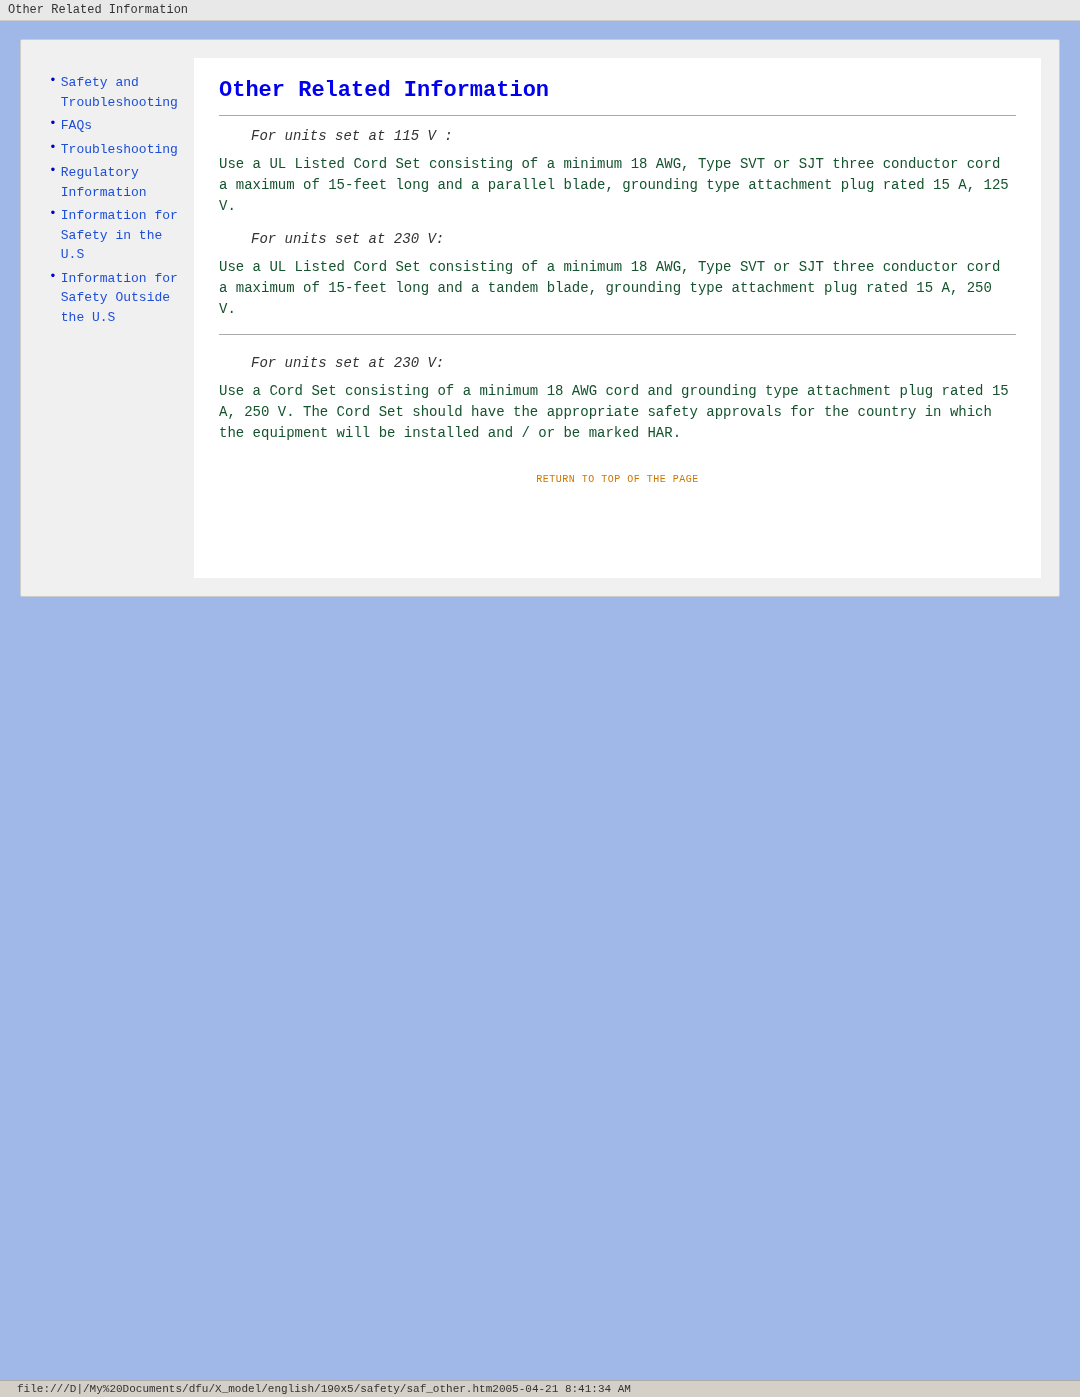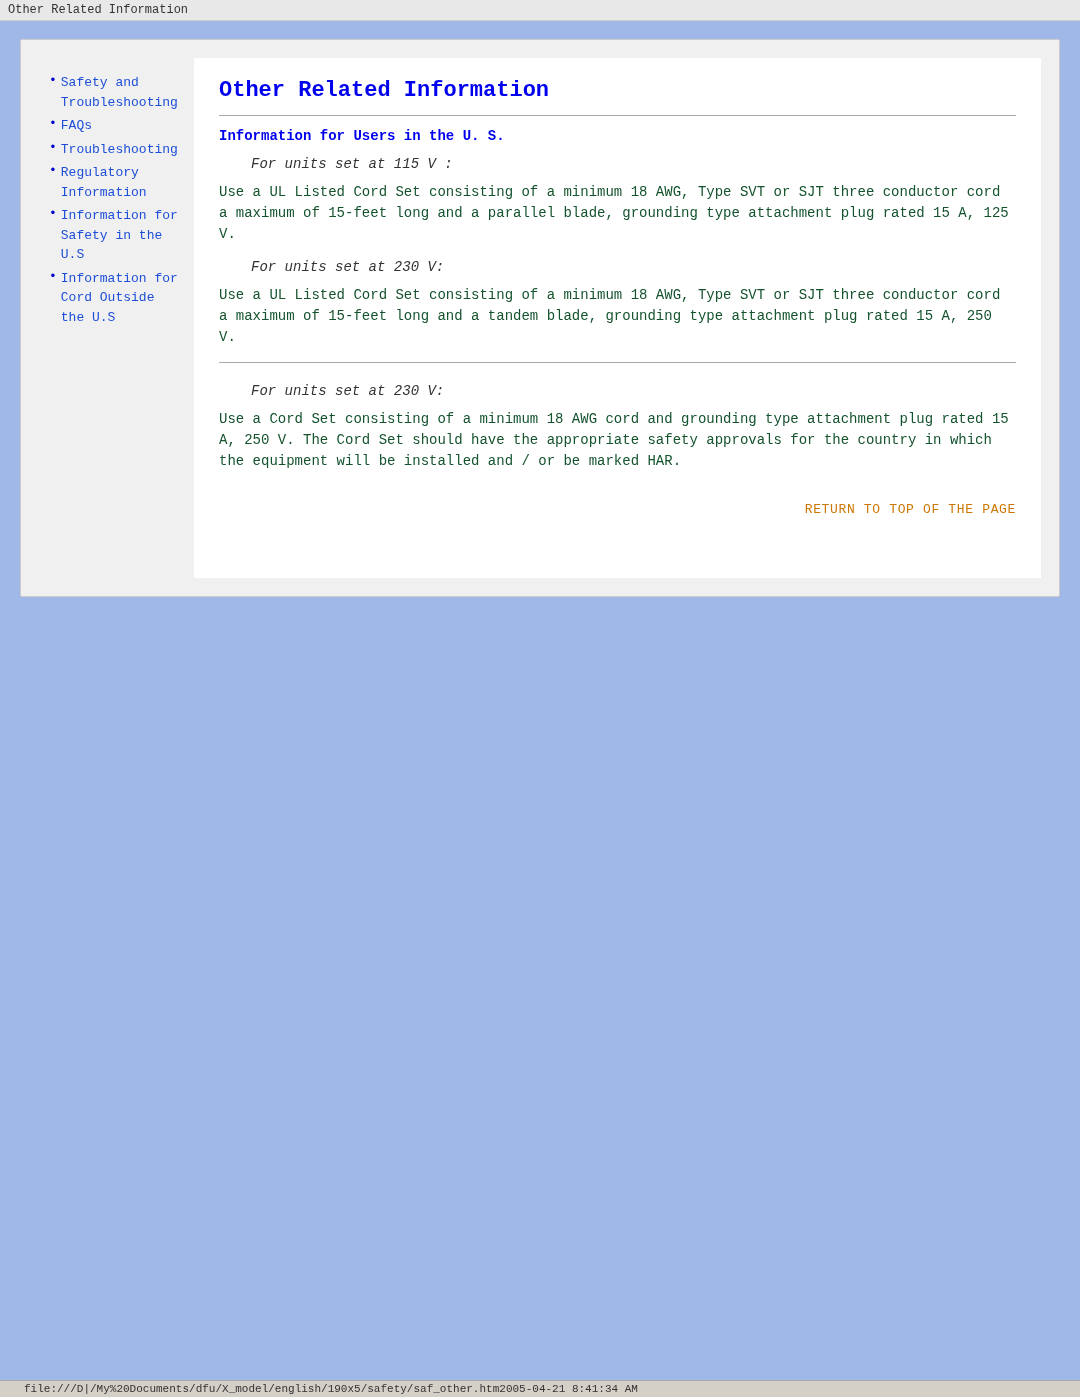--- a/index.html
+++ b/index.html
@@ -105,38 +105,38 @@
     }
 
     .body-text {
       margin-bottom: 14px;
       line-height: 1.5;
       color: #14532d;
     }
 
     .return-link {
       display: block;
-      text-align: right;
+      text-align: center;
       color: #cc7700;
-      font-size: 13px;
+      font-size: 10px;
       letter-spacing: 0.05em;
       margin-top: 30px;
       margin-bottom: 20px;
       text-decoration: none;
     }
 
     
     .status-bar {
       position: fixed;
       bottom: 0;
       left: 0;
       width: 100%;
       background-color: #d4d0c8;
       border-top: 1px solid #aaa;
-      padding: 2px 24px;
+      padding: 2px 17px;
       font-size: 11px;
       color: #333;
     }
 
     .section-gap {
       margin-top: 20px;
     }
   </style>
 </head>
 <body>
@@ -170,32 +170,31 @@
         <a href="#">Regulatory Information</a>
       </div>
 
       <div class="nav-item">
         <span class="bullet">•</span>
         <a href="#">Information for Safety in the U.S</a>
       </div>
 
       <div class="nav-item">
         <span class="bullet">•</span>
-        <a href="#">Information for Cord Outside the U.S</a>
+        <a href="#">Information for Safety Outside the U.S</a>
       </div>
 
     </div>
 
     <div class="main-content">
 
       <h1 class="page-title">Other Related Information</h1>
 
       <hr>
 
-      <h2 class="section-heading">Information for Users in the U. S.</h2>
 
       <p class="italic-text">For units set at 115 V :</p>
 
       <p class="body-text">Use a UL Listed Cord Set consisting of a minimum 18 AWG, Type SVT or SJT three conductor cord a maximum of 15-feet long and a parallel blade, grounding type attachment plug rated 15 A, 125 V.</p>
 
       <p class="italic-text">For units set at 230 V:</p>
 
       <p class="body-text">Use a UL Listed Cord Set consisting of a minimum 18 AWG, Type SVT or SJT three conductor cord a maximum of 15-feet long and a tandem blade, grounding type attachment plug rated 15 A, 250 V.</p>
 
       <hr>

